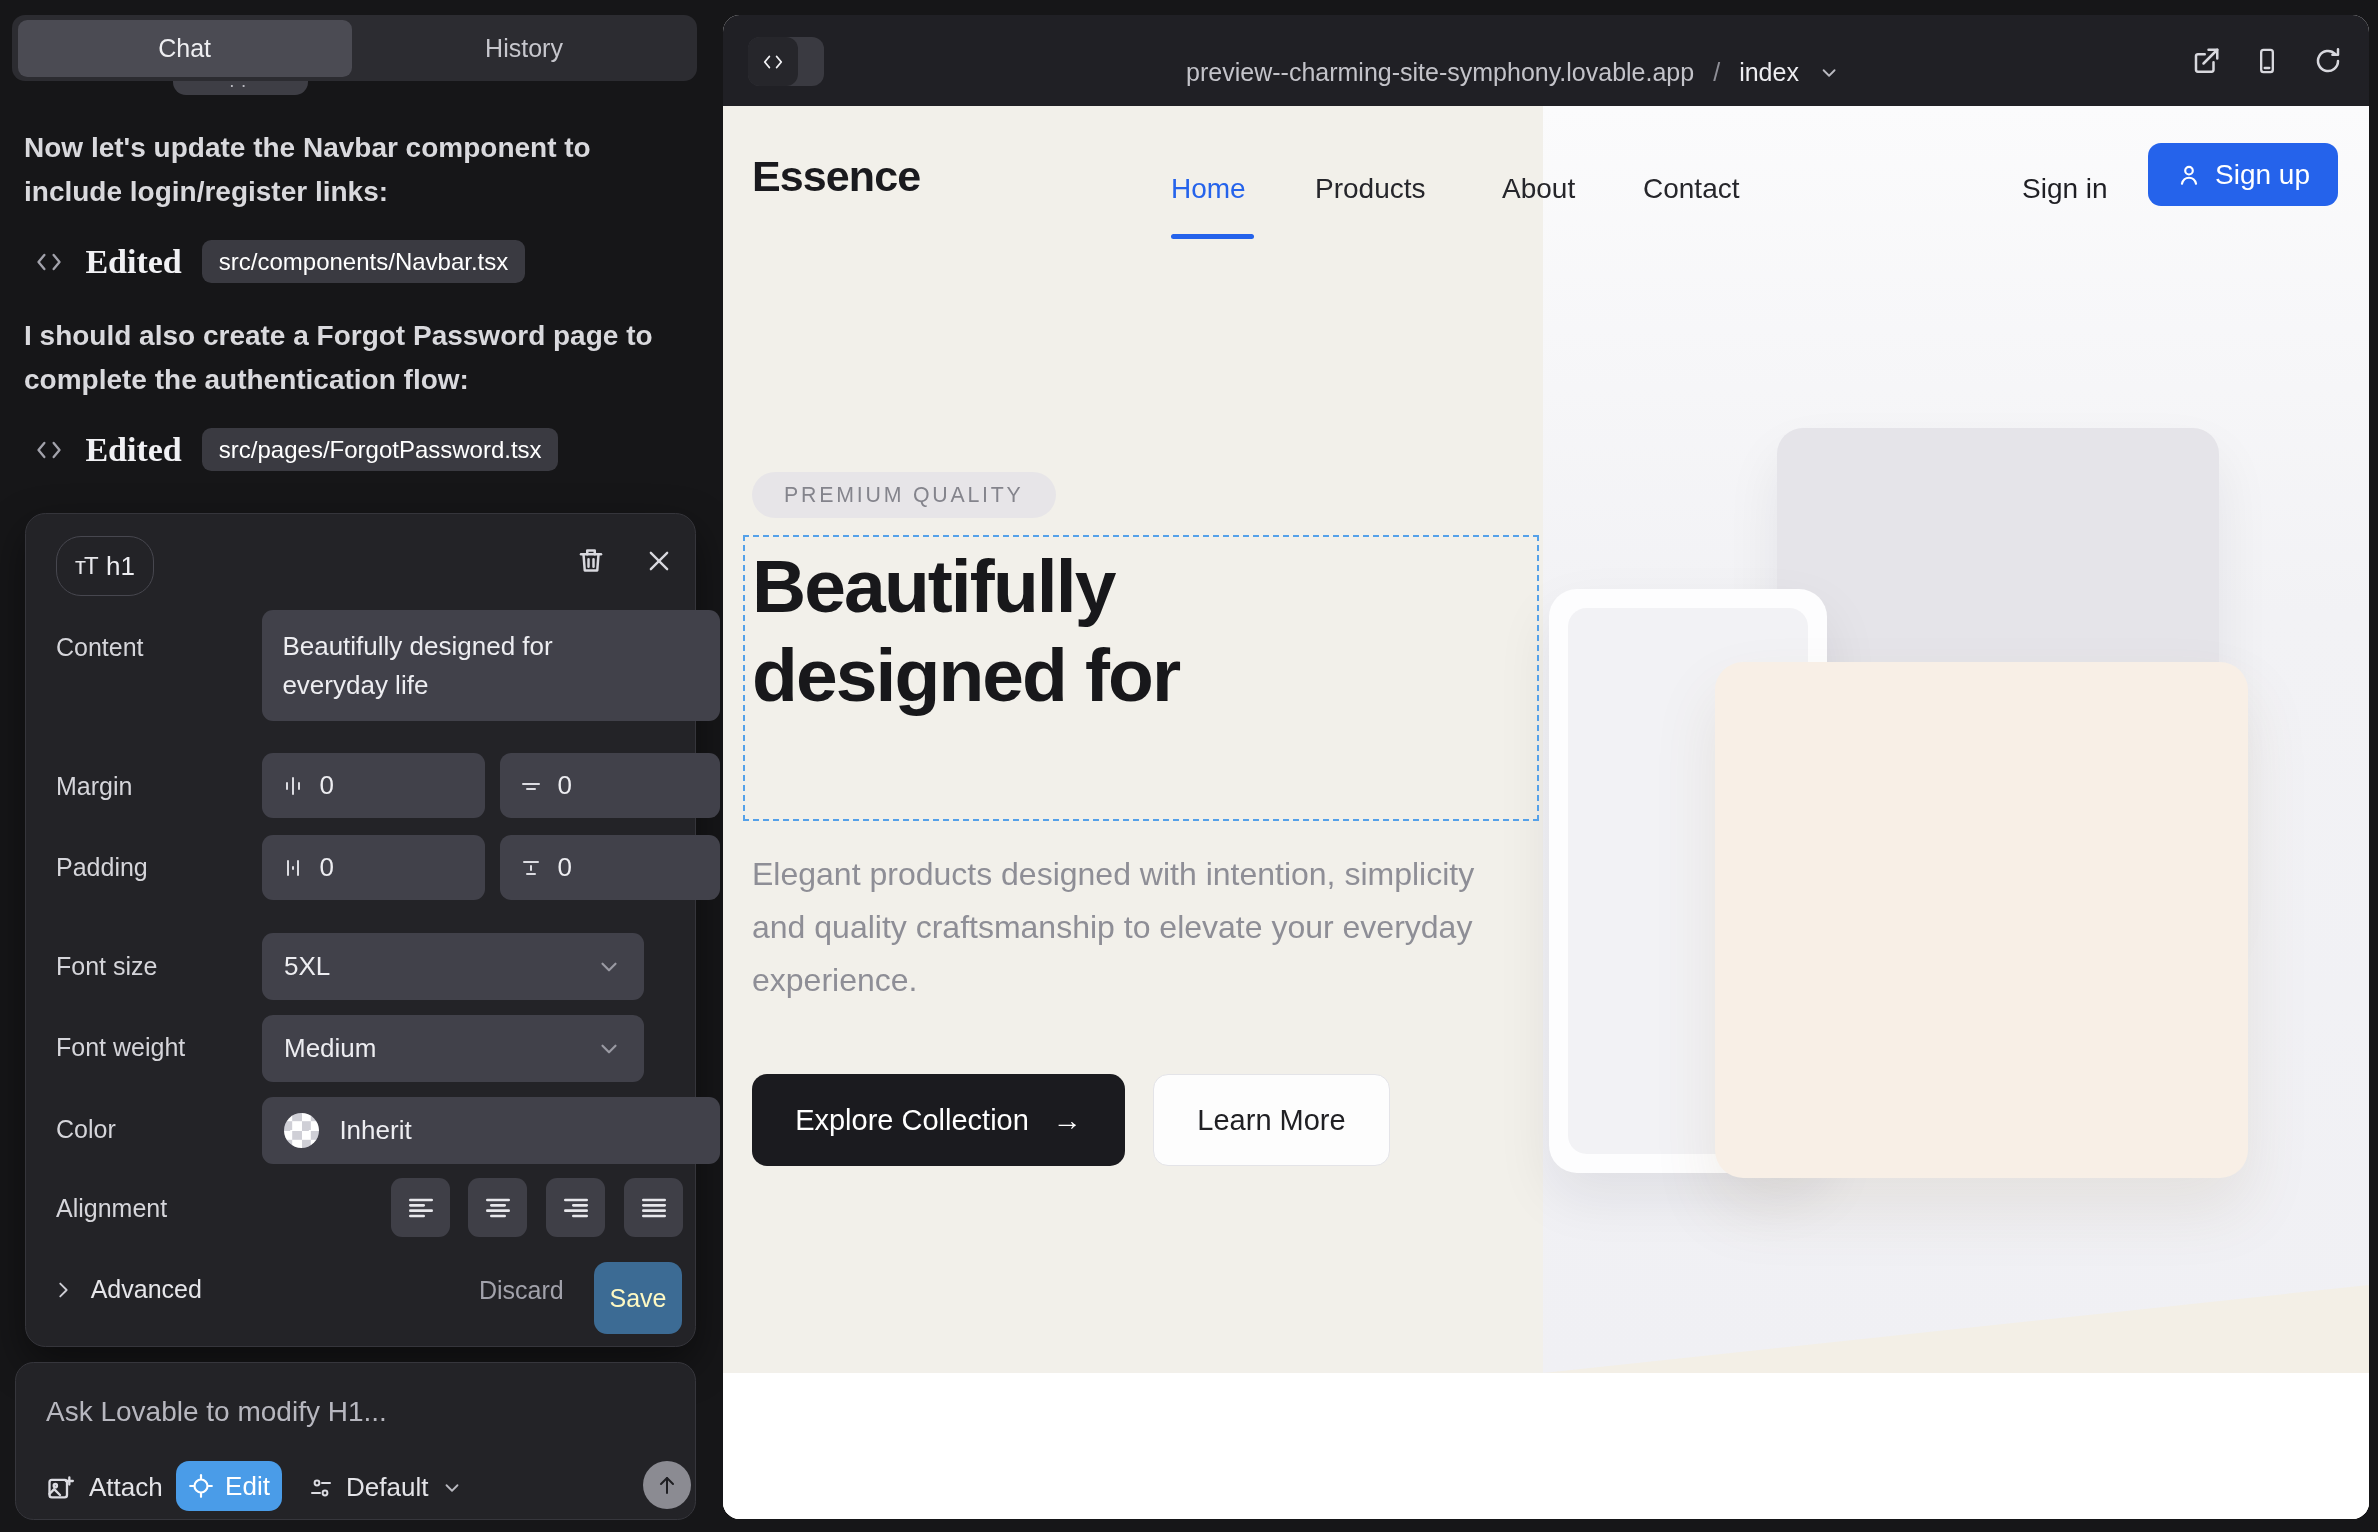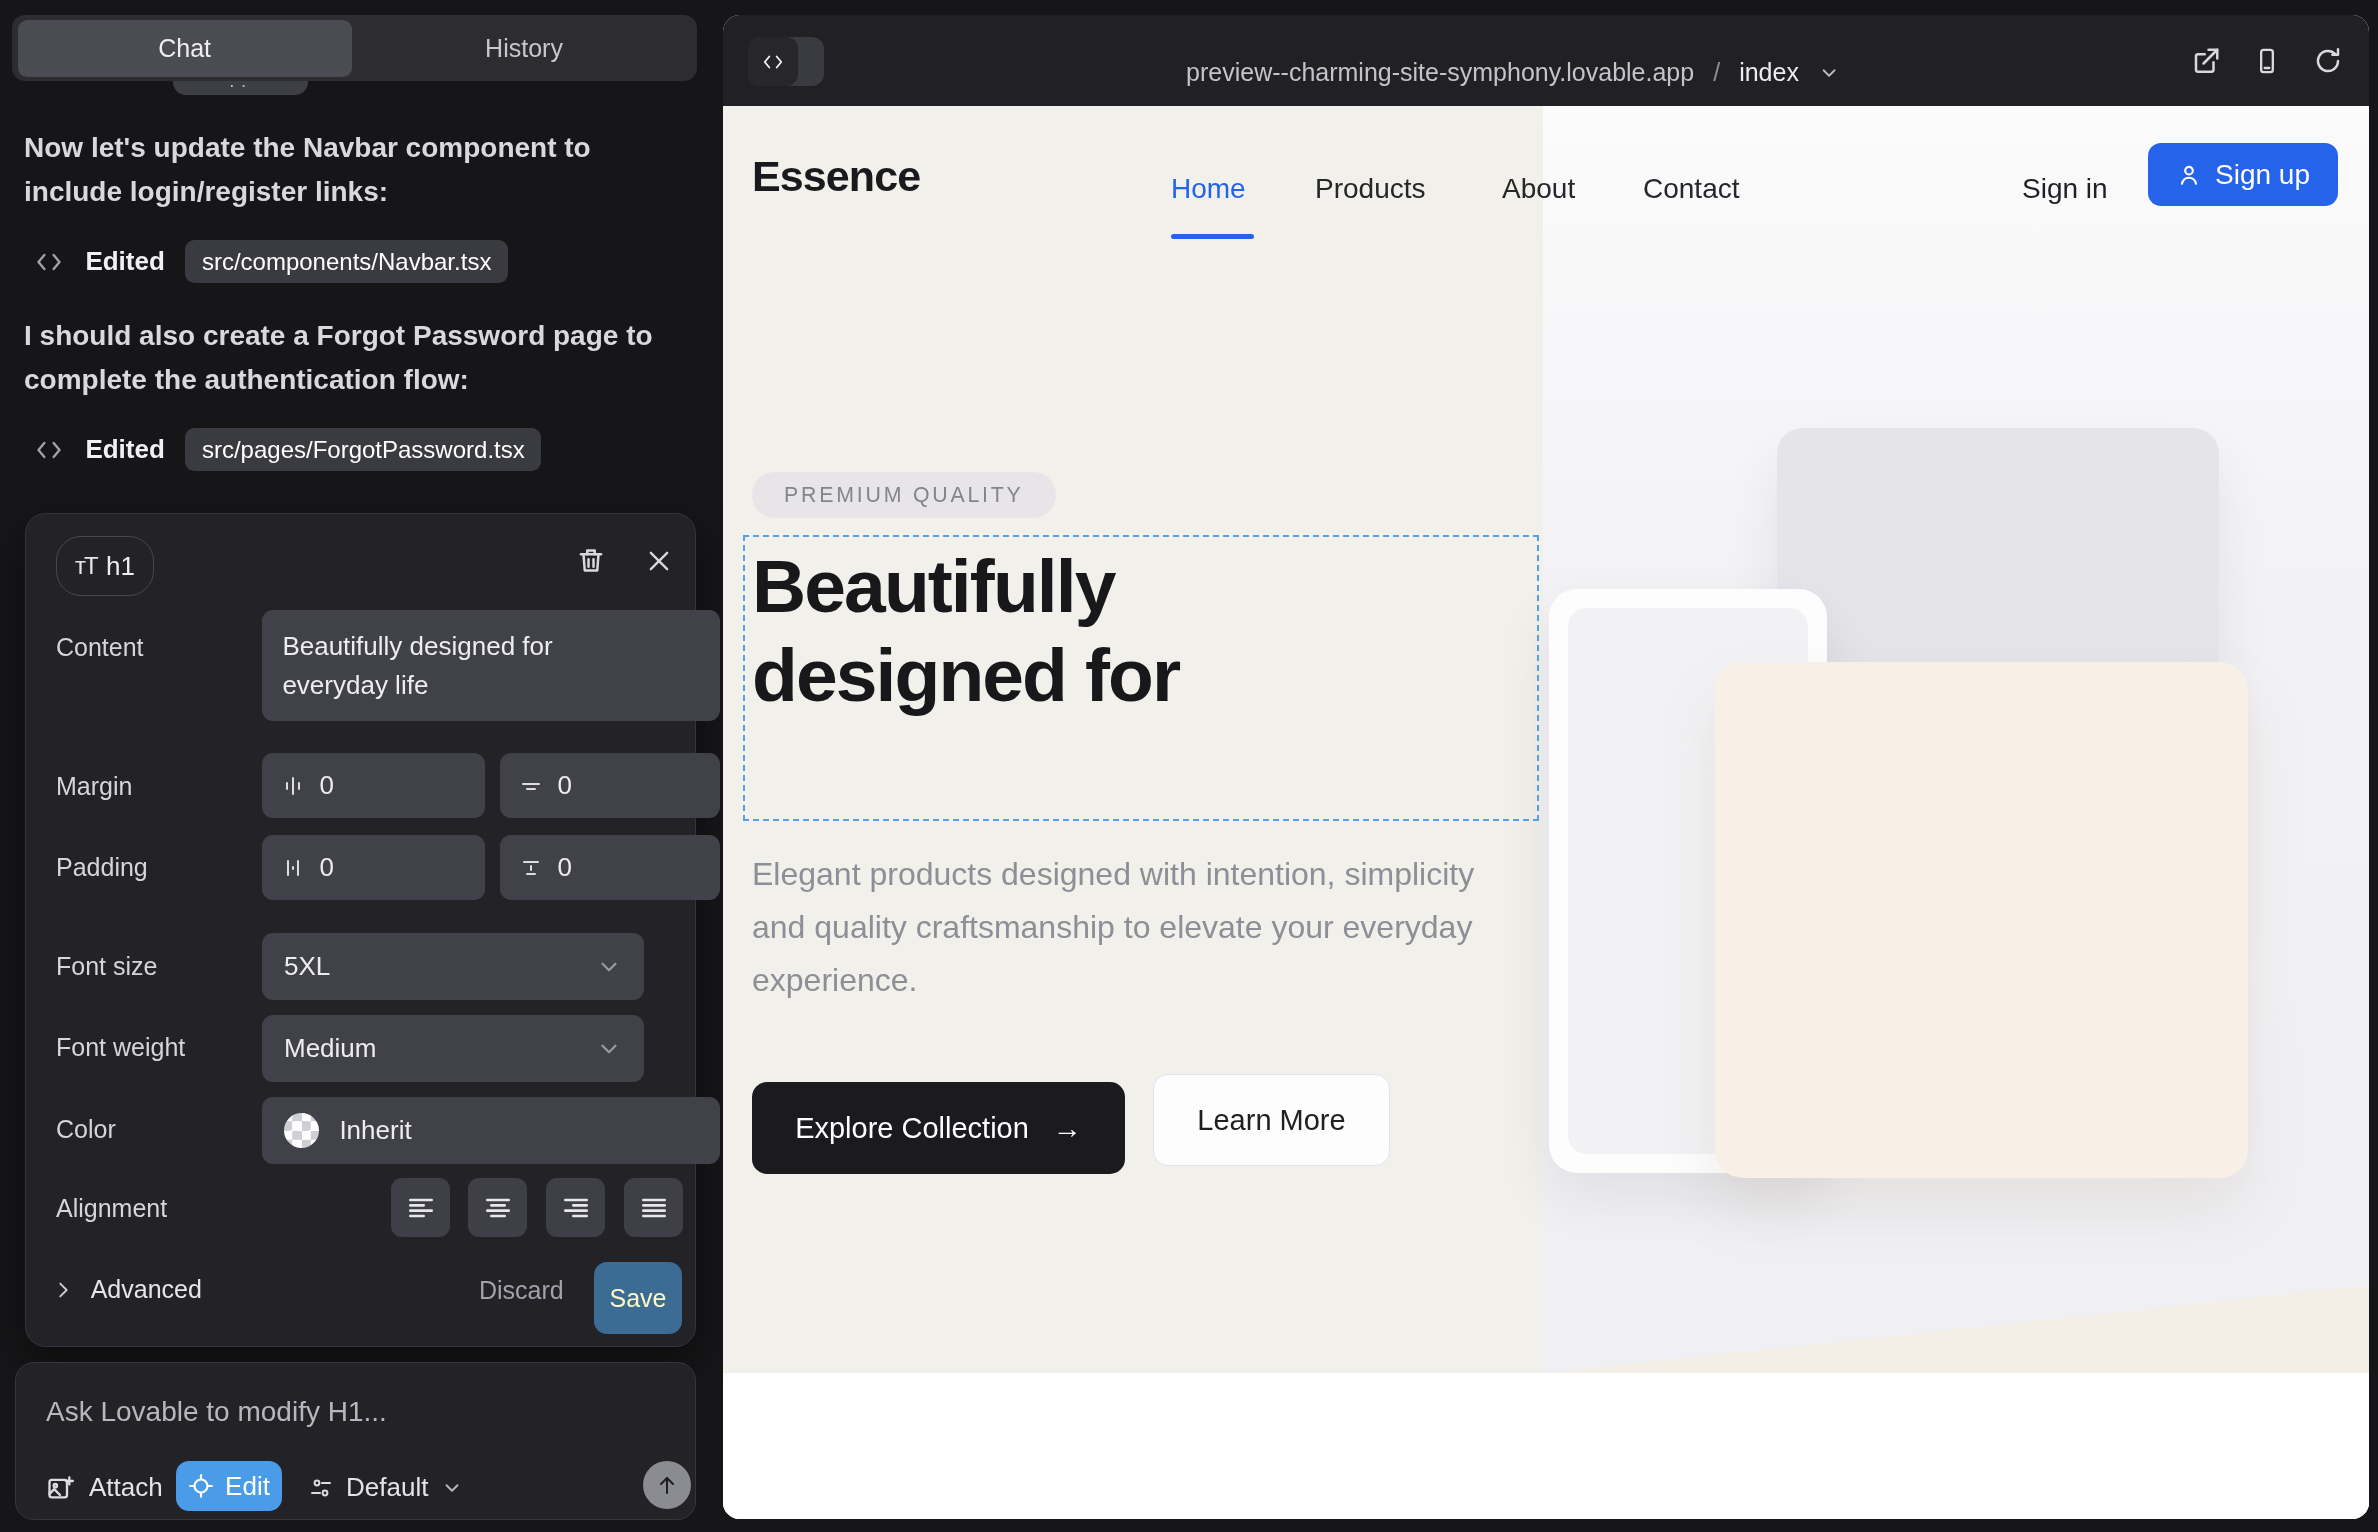--- a/index.html
+++ b/index.html
@@ -13,21 +13,21 @@
   .tab-active { left:5.6px; top:4.6px; width:334px; height:57px; background:#4b4b53; border-radius:9.3px;
     display:flex; align-items:center; justify-content:center; color:#eeeef1; font-size:25px; }
   .tab-idle { left:343px; top:4.6px; width:338px; height:57px; display:flex; align-items:center; justify-content:center; color:#c7c7cd; font-size:25px; }
   .partial-chip { left:173px; top:81px; width:135px; height:14px; background:#3e3e45; border-radius:0 0 13px 13px;
     color:#b9b9c0; font-size:18.6px; line-height:7.4px; text-align:center; letter-spacing:5.6px; }
   .msg { left:24px; width:659px; color:#d9d9dd; font-size:28px; line-height:44px;font-weight:bold; }
   .msg1 { top:126px; } .msg2 { top:314px; }
   .edited-row { left:33px; height:45px; display:flex; align-items:center; gap:20.4px; }
   .edited-row1 { top:239px; } .edited-row2 { top:427px; }
   .code-ic { color:#a2a2ab; width:32px; height:28px; }
-  .edited-label { color:#f1f1f4; font-size:26px; font-weight:bold; }
+  .edited-label { color:#f1f1f4; font-size:34px; font-weight:bold;font-family:Liberation Serif, serif; }
   .file-chip { background:#3a3a41; border-radius:9.3px; padding:7.4px 16.7px; color:#ffffff; font-size:24px; }
 
   
   .panel { left:25px; top:513px; width:671px; height:834px; background:#232327; border:0.9px solid #35353b; border-radius:20.4px; box-shadow:0 16.7px 41px rgba(0,0,0,.45); }
   .tagpill { left:30px; top:22px; width:98px; height:60px; border:1.9px solid #47474f; border-radius:25px;
     display:flex; align-items:center; justify-content:center; gap:9.3px; color:#ededf1; }
   .tagpill .glyph { font-size:24px; letter-spacing:-1.9px; color:#e6e6ea; }
   .tagpill .tag { font-size:26px; }
   .iconbtn { width:41px; height:45px; display:flex; align-items:center; justify-content:center; color:#d8d8de; }
   .trash-btn { left:544px; top:24px; } .close-btn { left:612px; top:24px; }
@@ -95,21 +95,21 @@
   .signup { left:1425px; top:37px; width:190px; height:63px; background:#2563eb; border-radius:13px;
     display:flex; align-items:center; justify-content:center; gap:13px; color:#ffffff; font-size:28px; }
   .signup .ic { width:26px; height:26px; }
 
   .badge { left:29px; top:366px; height:46px; padding:0 32px; background:#e7e5e8; border-radius:927px;
     display:inline-flex; align-items:center; color:#84848c; font-size:21.3px; letter-spacing:2.8px; }
   .dashed { left:20.4px; top:429px; width:796px; height:286px; border:2.8px dashed #55a1e9; }
   .hero-h1 { left:29px; top:436px; font-size:75px; line-height:89px; font-weight:600; color:#18181b; letter-spacing:-1.9px; }
   .hero-p { left:29px; top:742px; width:742px; font-size:32px; line-height:53px; color:#8e8e96; }
   .cta1 { left:29px; top:968px; width:373px; height:92px; background:#1b1b1f; border-radius:15px;
-    display:flex; align-items:center; justify-content:center; gap:24px; color:#ffffff; font-size:29px;margin-top:8px; }
+    display:flex; align-items:center; justify-content:center; gap:24px; color:#ffffff; font-size:29px; }
   .cta2 { left:430px; top:968px; width:237px; height:92px; background:#fdfdfd; border:1.9px solid #e4e4e8; border-radius:15px;
     display:flex; align-items:center; justify-content:center; color:#202024; font-size:29px; }
 </style>
 </head>
 <body>
 
 <div class="abs tabs">
   <div class="abs tab-active">
       <span>Chat</span>
     </div>

